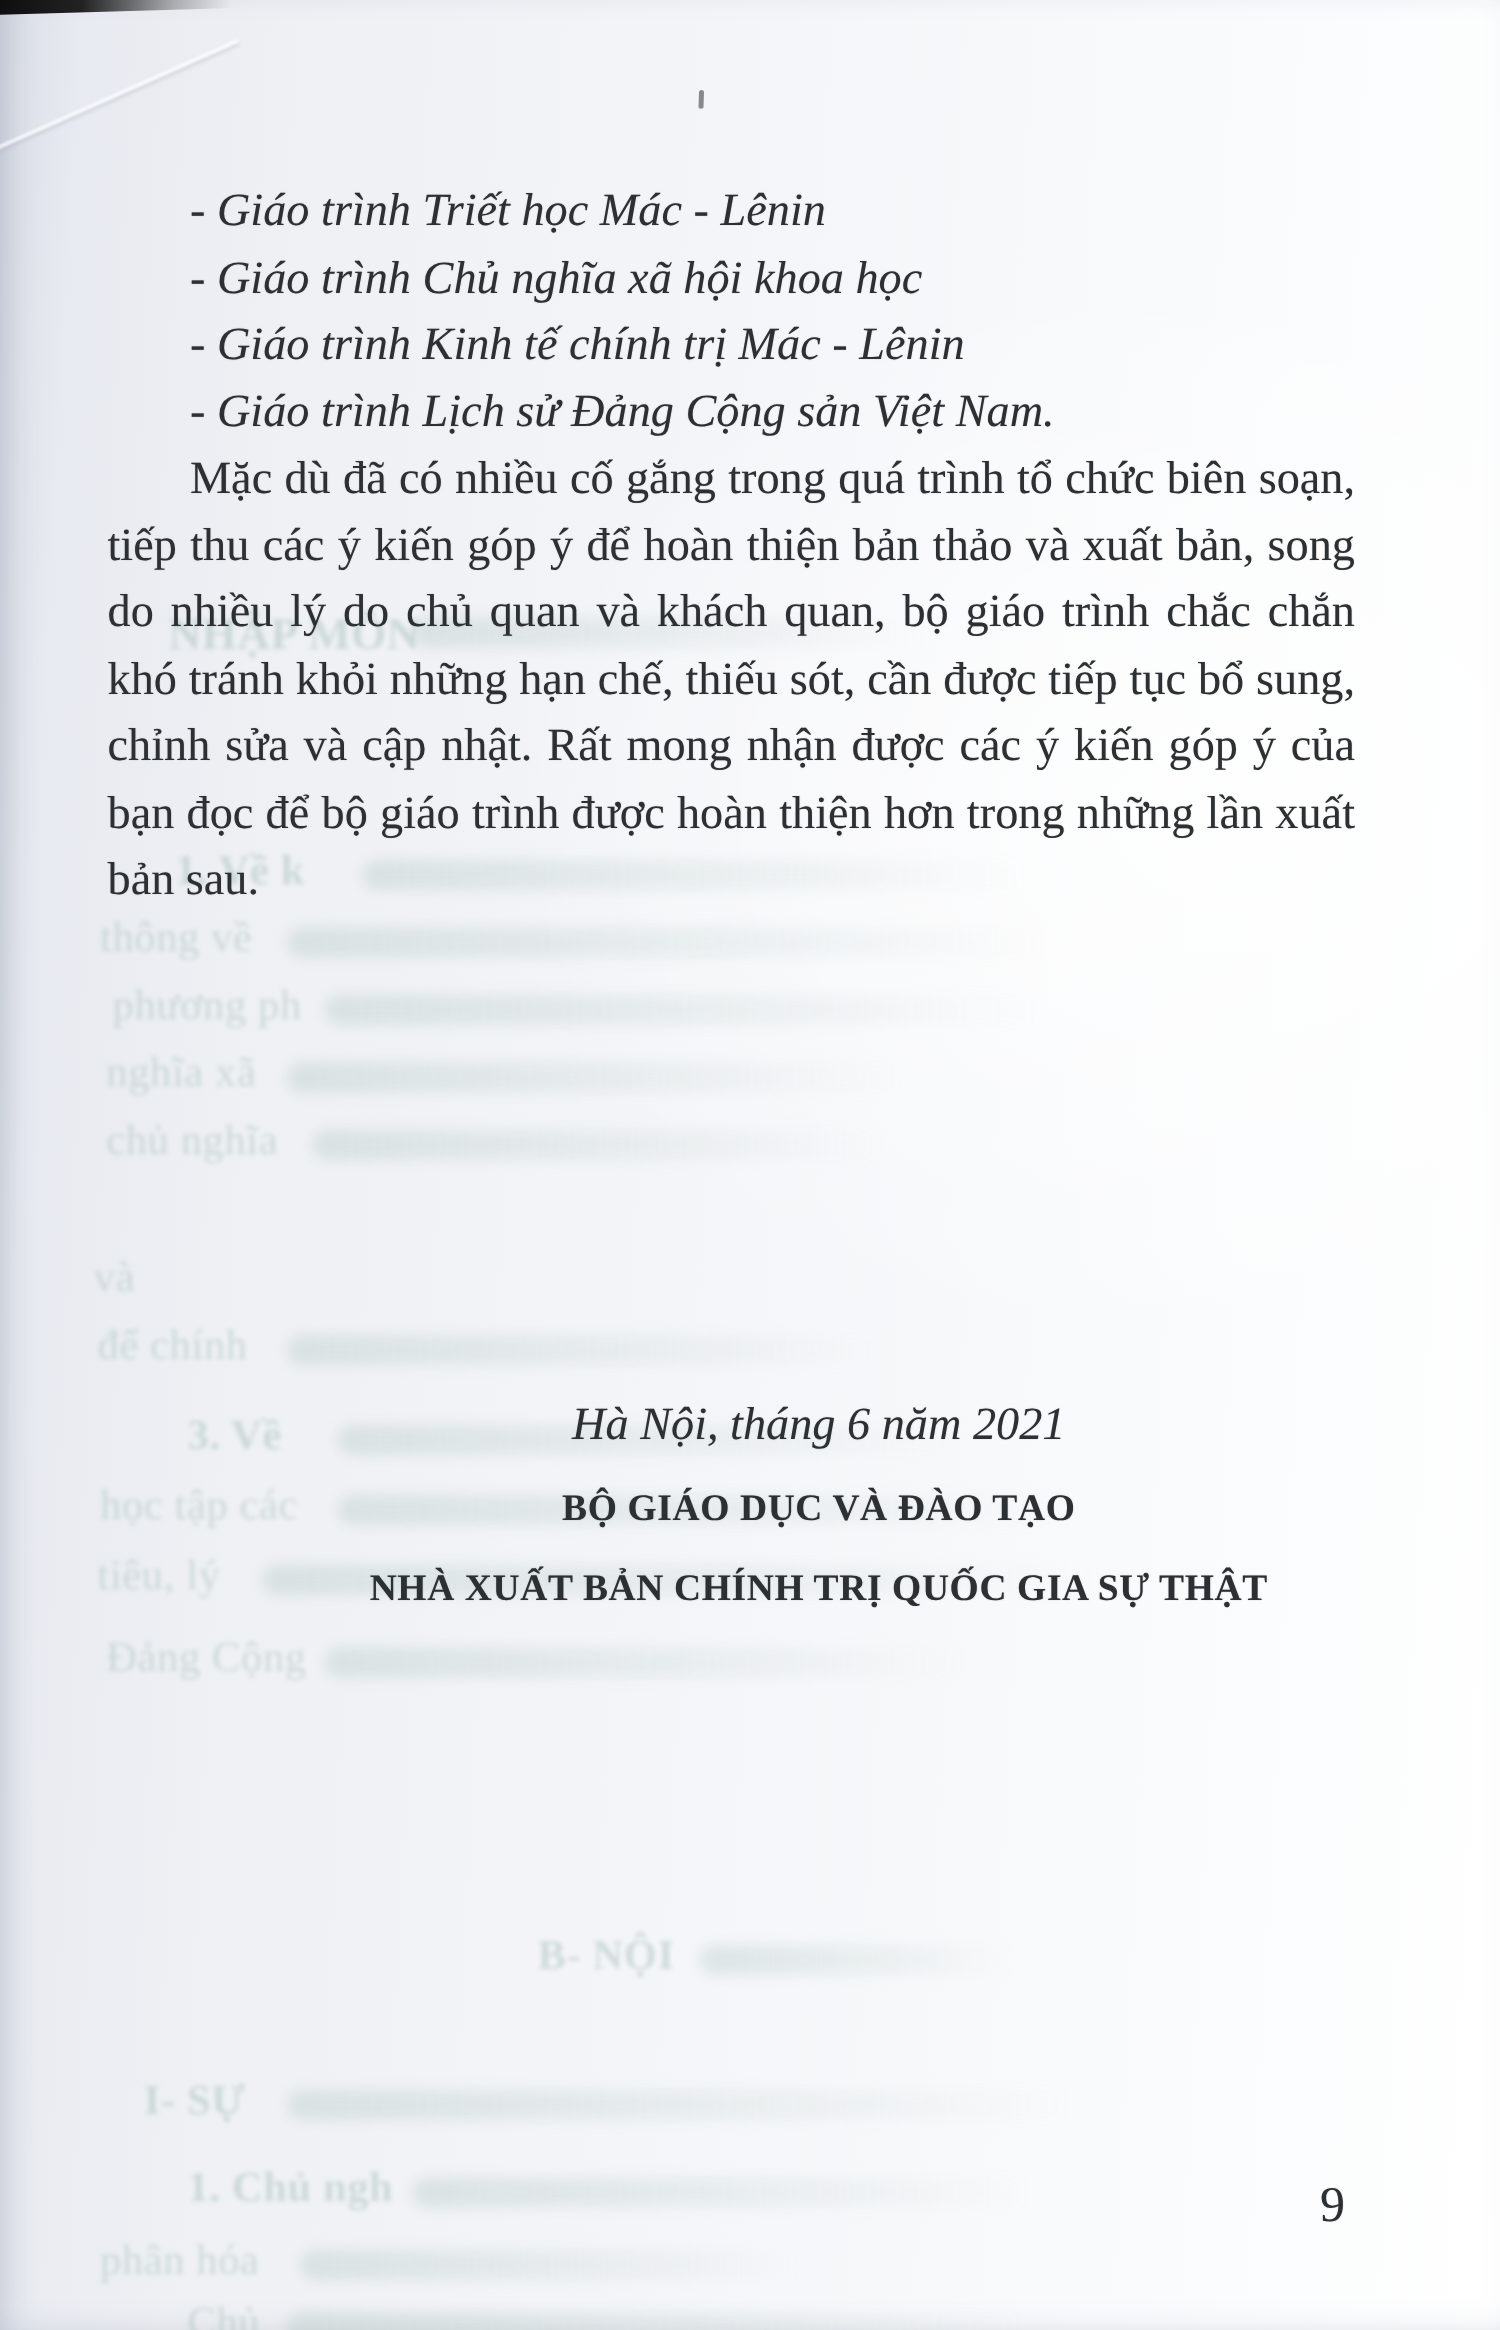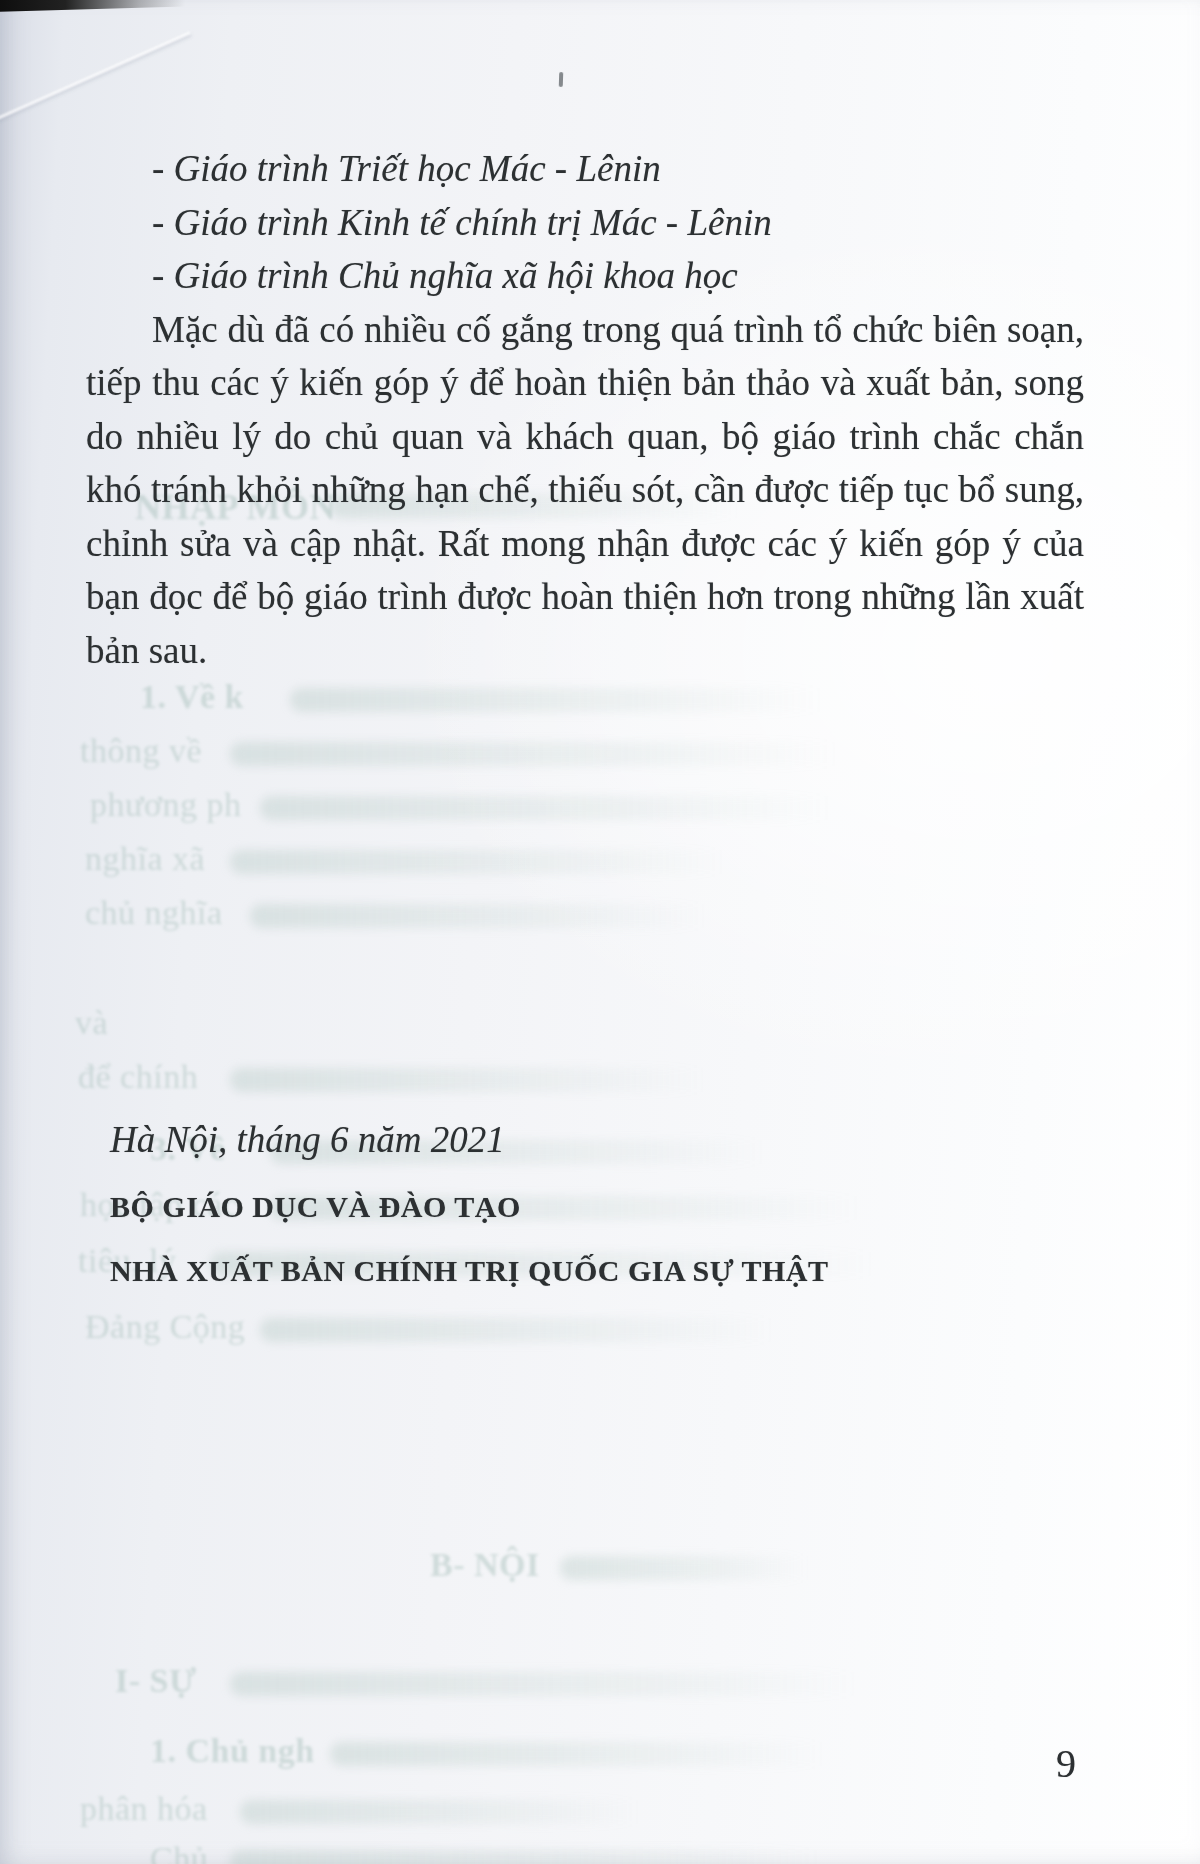--- a/index.html
+++ b/index.html
@@ -55,21 +55,21 @@
     font-size:37px; line-height:53.5px;
     padding-left:66px; white-space:nowrap;
     text-shadow:0 0 1px rgba(40,44,46,0.30);
   }
   .para {
     margin:0; text-indent:66px; text-align:justify;
     font-size:37px; line-height:53.5px;
     text-shadow:0 0 1px rgba(40,44,46,0.30);
   }
 
-  .signature { position:absolute; top:1116px; left:110px; width:1090px; }
+  .signature { position:absolute; top:1116px; left:110px; width:1090px; text-align:center; }
   .sig-date {
     font-style:italic; font-size:37px; line-height:48px; margin-bottom:20px;
     text-shadow:0 0 1px rgba(40,44,46,0.30);
   }
   .sig-org {
     font-weight:bold; font-size:30px; line-height:46px; margin-bottom:18px;
     letter-spacing:0.5px;
     text-shadow:0 0 1px rgba(40,44,46,0.35);
   }
 
@@ -116,22 +116,23 @@
   <div class="smudge" style="left:230px; top:1672px; width:660px;"></div>
   <div class="bleed b" style="left:150px; top:1732px;">1. Chủ ngh</div>
   <div class="smudge" style="left:330px; top:1742px; width:520px;"></div>
   <div class="bleed" style="left:80px; top:1790px;">phân hóa</div>
   <div class="smudge" style="left:240px; top:1800px; width:420px;"></div>
   <div class="bleed" style="left:150px; top:1840px;">Chủ</div>
   <div class="smudge" style="left:230px; top:1850px; width:620px;"></div>
 
   <div class="content">
     <div class="list-item">- Giáo trình Triết học Mác - Lênin</div>
+    <div class="list-item">- Giáo trình Chủ nghĩa xã hội khoa học</div>
     <div class="list-item">- Giáo trình Kinh tế chính trị Mác - Lênin</div>
-    <div class="list-item">- Giáo trình Chủ nghĩa xã hội khoa học</div>
+    <div class="list-item">- Giáo trình Lịch sử Đảng Cộng sản Việt Nam.</div>
     <p class="para">Mặc dù đã có nhiều cố gắng trong quá trình tổ chức biên soạn, tiếp thu các ý kiến góp ý để hoàn thiện bản thảo và xuất bản, song do nhiều lý do chủ quan và khách quan, bộ giáo trình chắc chắn khó tránh khỏi những hạn chế, thiếu sót, cần được tiếp tục bổ sung, chỉnh sửa và cập nhật. Rất mong nhận được các ý kiến góp ý của bạn đọc để bộ giáo trình được hoàn thiện hơn trong những lần xuất bản sau.</p>
   </div>
 
   <div class="signature">
     <div class="sig-date">Hà Nội, tháng 6 năm 2021</div>
     <div class="sig-org">BỘ GIÁO DỤC VÀ ĐÀO TẠO</div>
     <div class="sig-org">NHÀ XUẤT BẢN CHÍNH TRỊ QUỐC GIA SỰ THẬT</div>
   </div>
 
   <div class="page-number">9</div>

